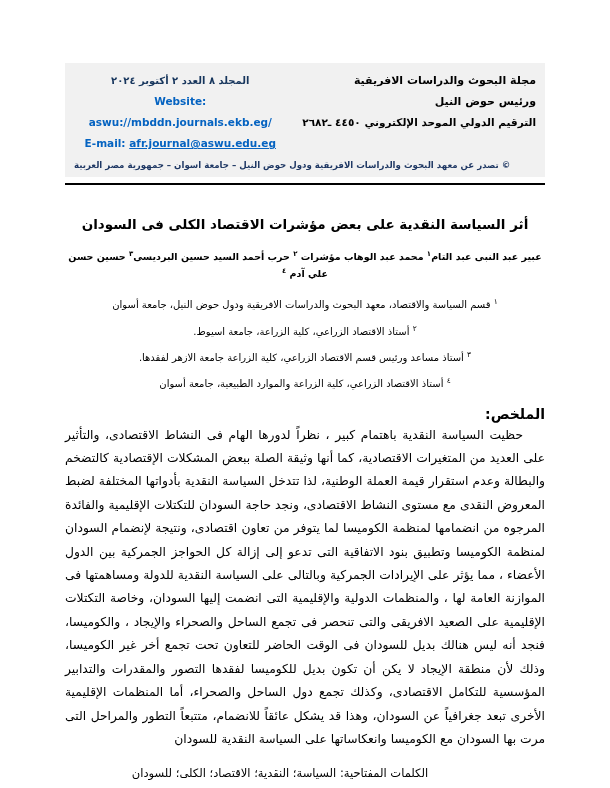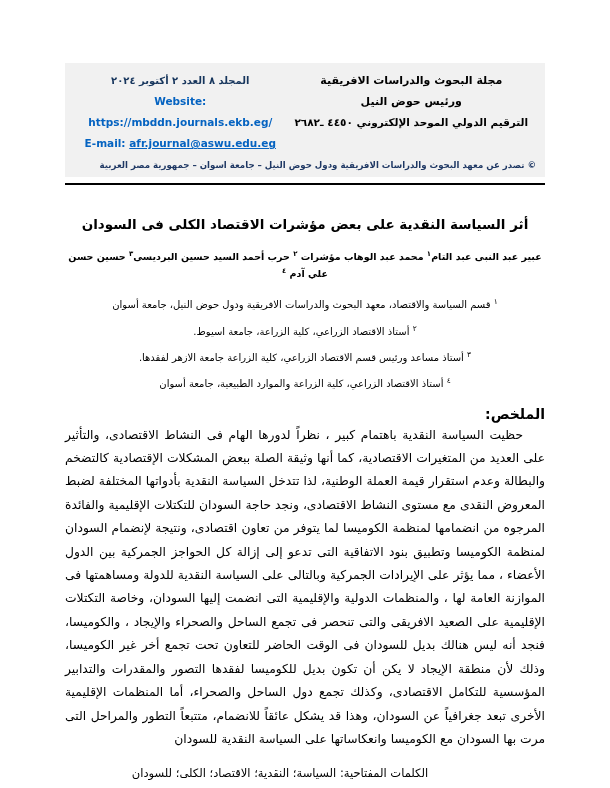--- a/index.html
+++ b/index.html
@@ -10,30 +10,30 @@
   }
   .page{position:relative;width:610px;height:788px;direction:rtl;}
   .content{padding:0 65px;}
 
   
   .header-box{
     margin-top:63px;background:#f1f1f1;
     padding:7px 9px 5px 9px;
   }
   .header-cols{display:flex;}
-  .hcol-right{width:54%;text-align:center;}
+  .hcol-right{width:54%;text-align:right;}
   .hcol-left{width:46%;text-align:center;}
   .journal-line{font-size:11px;font-weight:bold;line-height:21px;color:#000;}
   .issn-line{font-size:10.5px;font-weight:bold;line-height:21px;color:#000;}
   .volume-line{font-size:10px;font-weight:bold;line-height:21px;color:#17365D;}
   .latin-line{direction:ltr;font-size:10.5px;font-weight:bold;line-height:21px;color:#0563C1;}
   .latin-line a{color:#0563C1;text-decoration:none;cursor:pointer;}
   .latin-line a.underlined{text-decoration:underline;}
   .imprint{
-    text-align:right;font-size:8.6px;font-weight:bold;color:#1F3864;
+    text-align:left;font-size:8.6px;font-weight:bold;color:#1F3864;
     margin-top:4px;line-height:14px;
   }
   .rule{border:none;border-top:2px solid #000;margin:6px 0 0 0;}
 
   
   .title{
     text-align:center;font-size:13.5px;font-weight:bold;color:#000;
     margin-top:29px;line-height:20px;
   }
   .authors{
@@ -68,21 +68,21 @@
       <div class="header-cols">
         <div class="hcol-right">
           <div class="journal-line">مجلة البحوث والدراسات الافريقية</div>
           <div class="journal-line">ورئيس حوض النيل</div>
           <div class="issn-line">الترقيم الدولي الموحد الإلكتروني ٤٤٥٠ ـ٢٦٨٢</div>
         </div>
         <div class="hcol-left">
           <div class="volume-line">المجلد ٨ العدد ٢ أكتوبر ٢٠٢٤</div>
           <div class="latin-line">
             <span>Website:</span>
-            <a>https://mbddn.journals.ekb.eg/</a>
+            <a>aswu://mbddn.journals.ekb.eg/</a>
           </div>
           <div class="latin-line">
             <span>E-mail:</span>
             <a class="underlined">afr.journal@aswu.edu.eg</a>
           </div>
         </div>
       </div>
       <div class="imprint">© تصدر عن معهد البحوث والدراسات الافريقية ودول حوض النيل – جامعة اسوان – جمهورية مصر العربية</div>
     </div>
 

